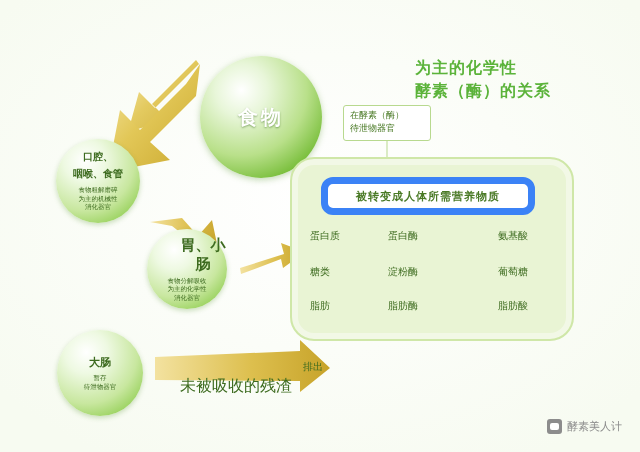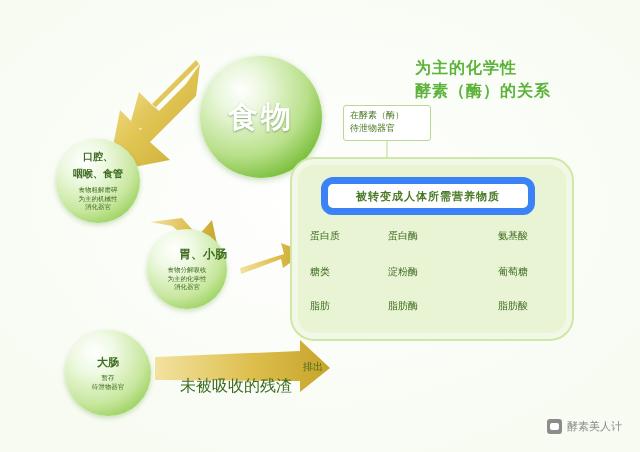--- a/index.html
+++ b/index.html
@@ -30,21 +30,21 @@
     position:absolute;
     left:200px; top:56px;
     width:122px; height:122px;
     border-radius:50%;
     background:radial-gradient(circle at 34% 28%, #ffffff 0%, #e8f6d9 22%, #b9e08a 55%, #7cc03f 78%, #5aa52c 100%);
     box-shadow:0 2px 6px rgba(90,150,50,.35);
     display:flex;align-items:center;justify-content:center;
   }
   .food-circle span{
     color:#ffffff;
-    font-size:30px;
+    font-size:20px;
     font-weight:bold;
     letter-spacing:3px;
     text-shadow:0 1px 2px rgba(60,110,30,.55);
   }
 
   
   .orb{
     position:absolute;
     border-radius:50%;
     display:flex;flex-direction:column;
@@ -60,25 +60,25 @@
     left:56px; top:139px; width:84px; height:84px;
     background:radial-gradient(circle at 34% 26%, #ffffff 0%, #eef9e2 25%, #c8e79f 60%, #93cf55 85%, #73b93a 100%);
   }
   #orb-mouth .hd{font-size:10px;margin-bottom:3px;}
   #orb-mouth .bd{font-size:6.5px;}
 
   #orb-stomach{
     left:147px; top:229px; width:80px; height:80px;
     background:radial-gradient(circle at 34% 26%, #ffffff 0%, #eef9e2 25%, #c8e79f 60%, #93cf55 85%, #73b93a 100%);
   }
-  #orb-stomach .hd{font-size:12px;margin-bottom:3px;margin-left:32px;}
+  #orb-stomach .hd{font-size:15px;margin-bottom:3px;margin-left:32px;}
   #orb-stomach .bd{font-size:6.5px;}
 
   #orb-colon{
-    left:65px; top:330px; width:86px; height:86px;
+    left:57px; top:330px; width:86px; height:86px;
     background:radial-gradient(circle at 34% 26%, #ffffff 0%, #eef9e2 25%, #c8e79f 60%, #93cf55 85%, #73b93a 100%);
   }
   #orb-colon .hd{font-size:11px;margin-bottom:4px;}
   #orb-colon .bd{font-size:6.5px;}
 
   
   .enzyme-box{
     position:absolute;
     left:343px; top:105px;
     width:88px; height:36px;

